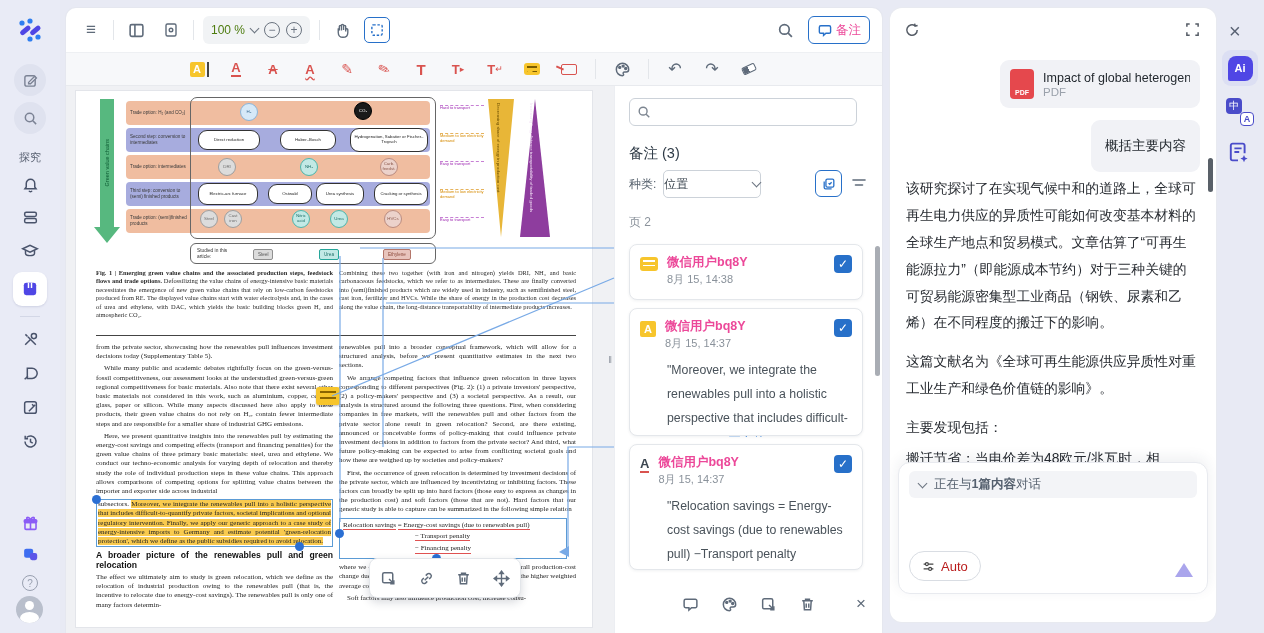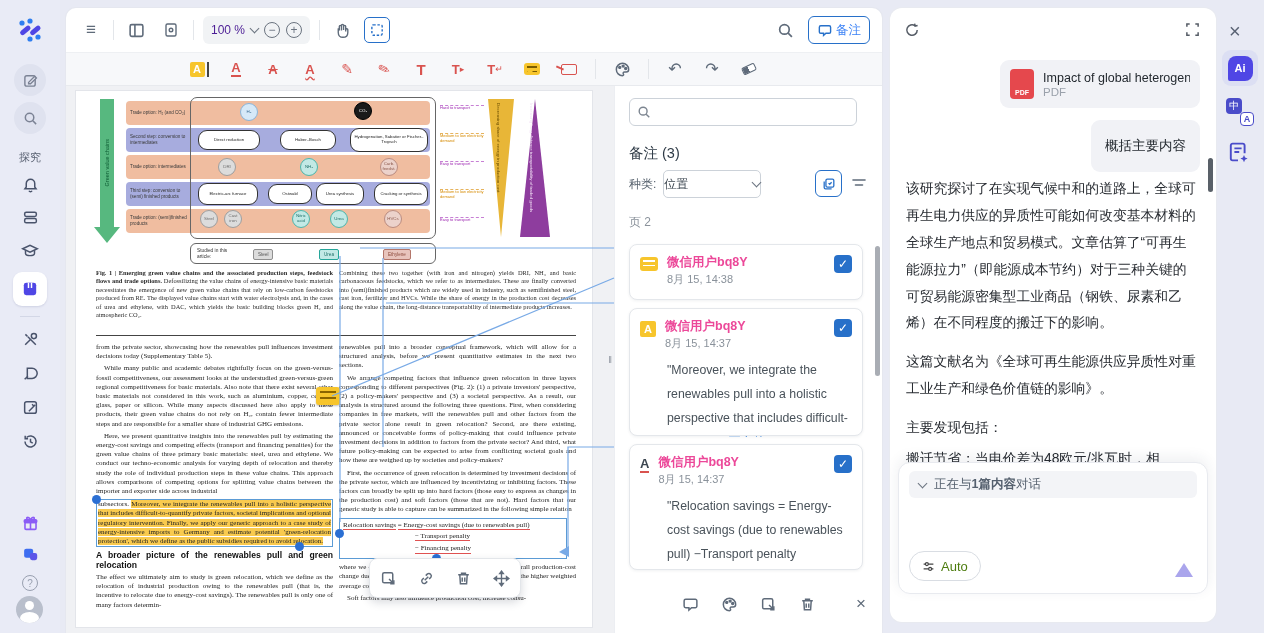--- a/index.html
+++ b/index.html
@@ -14,29 +14,29 @@
   .sb-ic{position:absolute;left:17px;width:26px;height:26px;display:flex;align-items:center;justify-content:center;color:#49536b}
   .sb-label{position:absolute;left:0;width:60px;text-align:center;font-size:11px;color:#5a6273}
   .sb-active{position:absolute;left:13px;width:34px;height:34px;background:#fff;border-radius:9px;display:flex;align-items:center;justify-content:center;color:#4f46e5;box-shadow:0 1px 2px rgba(60,70,120,.15)}
   .sb-divider{position:absolute;left:20px;width:20px;border-top:1px solid #d3d7e6}
   
   #maincard{position:absolute;left:66px;top:8px;width:816px;height:625px;background:#fff;border-radius:10px 10px 0 0;overflow:hidden;box-shadow:0 0 0 1px #e5e7ef}
   #row1{height:44px;display:flex;align-items:center;padding:0 12px;gap:9px}
   .tbtn{width:26px;height:26px;display:flex;align-items:center;justify-content:center;color:#5f6b7a;border-radius:5px}
   .vsep{width:1px;height:20px;background:#e3e6ea}
   #zoompill{background:#f1f3f5;border-radius:6px;height:28px;display:flex;align-items:center;padding:0 8px;gap:6px}
-  #zoomval{font-size:12px;color:#4c1d95}
+  #zoomval{font-size:12px;color:#4d7c0f}
   .chev{width:7px;height:7px;border-right:1.5px solid #6b7480;border-bottom:1.5px solid #6b7480;transform:rotate(45deg);margin-top:-3px}
   .zcirc{width:16px;height:16px;border:1.5px solid #6b7480;border-radius:50%;display:flex;align-items:center;justify-content:center;font-size:12px;color:#6b7480;line-height:1}
   .marquee{border:1.5px solid #2770c9;color:#2770c9}
   #tabs{display:flex;gap:26px;margin-left:48px;font-size:13px;color:#3c4656}
   .tab{position:relative;cursor:pointer;padding:4px 0}
   .tab.active{color:#2770c9}
   .tab.active::after{content:"";position:absolute;left:-2px;right:-2px;bottom:-8px;height:2.5px;background:#2770c9;border-radius:2px}
-  #notebtn{margin-left:10px;border:1.5px solid #2770c9;color:#3b82f6;border-radius:6px;height:28px;display:flex;align-items:center;gap:4px;padding:0 8px;font-size:12.5px;background:#fff}
+  #notebtn{margin-left:10px;border:1.5px solid #2770c9;color:#ec4899;border-radius:6px;height:28px;display:flex;align-items:center;gap:4px;padding:0 8px;font-size:12.5px;background:#fff}
   #row2{height:34px;background:#f7f8fa;border-top:1px solid #eef0f3;border-bottom:1px solid #e8eaee;display:flex;align-items:center;padding-left:122px;gap:15px}
   .tool{width:22px;height:22px;display:flex;align-items:center;justify-content:center;font-size:14px}
   .tA{font-weight:bold;color:#d9534f;font-size:13px;line-height:1}
   .hlA{width:15px;height:15px;background:#f7c52c;border-radius:2px;color:#fff;font-weight:bold;font-size:11px;display:flex;align-items:center;justify-content:center}
   .caret{width:2px;height:15px;background:#444;margin-left:2px}
   .u{border-bottom:2px solid #d9534f;padding-bottom:1px}
   .st{text-decoration:line-through}
   .sq{text-decoration:underline wavy #d9534f;text-underline-offset:2px}
   .pen{color:#d9534f;font-size:14px}
   .ybubble{width:16px;height:12px;background:#f7c52c;border-radius:3px;position:relative}
@@ -129,21 +129,21 @@
   .docs{font-size:11.5px;color:#9aa1ab;margin-top:1px}
   .promptchip{position:absolute;right:16px;top:112px;height:52px;background:#f1f2f6;border-radius:9px;display:flex;align-items:center;padding:0 14px;font-size:13.5px;color:#23292f}
   #aireply{position:absolute;left:16px;top:168px;width:292px;font-size:13.8px;line-height:1.95;color:#272b31}
   #aireply p{margin-bottom:12px}
   #aipartial{position:absolute;left:16px;top:442px;width:292px;font-size:13.8px;color:#272b31;white-space:nowrap;overflow:hidden}
   #chatcard{position:absolute;left:8px;top:454px;width:310px;height:132px;background:#fff;border:1px solid #e8eaef;border-radius:12px;box-shadow:0 -4px 14px rgba(40,50,80,.08);padding:8px 10px}
   #scopebar{height:27px;background:#f3f4f7;border-radius:6px;display:flex;align-items:center;gap:8px;padding:0 10px;font-size:12.5px;color:#55606e}
   #chatline{margin-top:12px;font-size:13.5px}
   #chatmode{color:#6a5cd8}
   #chatph{color:#b8bec8}
-  #autopill{position:absolute;left:10px;bottom:12px;height:30px;border:1px solid #d9dde3;border-radius:16px;display:flex;align-items:center;gap:6px;padding:0 12px;font-size:13px;color:#4d7c0f;background:#fff}
+  #autopill{position:absolute;left:10px;bottom:12px;height:30px;border:1px solid #d9dde3;border-radius:16px;display:flex;align-items:center;gap:6px;padding:0 12px;font-size:13px;color:#b91c1c;background:#fff}
   #sendbtn{position:absolute;right:14px;bottom:16px;width:0;height:0;border-left:9px solid transparent;border-right:9px solid transparent;border-bottom:14px solid #aaa5ec}
   #aifooter{position:absolute;left:0;bottom:6px;width:100%;text-align:center;font-size:11.5px;color:#b9bec7}
   .aiscroll{position:absolute;right:3px;top:150px;width:5px;height:34px;border-radius:3px;background:#596068}
   
   #strip{position:absolute;left:1216px;top:0;width:48px;height:633px}
   #strip-close{position:absolute;left:13px;top:20px;font-size:20px;color:#596273}
   #aibadge-wrap{position:absolute;left:6px;top:50px;width:36px;height:36px;background:#dcdff3;border-radius:9px;display:flex;align-items:center;justify-content:center}
   #aibadge{width:25px;height:25px;background:#4f46e5;border-radius:8px 8px 8px 2px;color:#fff;font-size:11px;font-weight:bold;display:flex;align-items:center;justify-content:center}
   #transic{position:absolute;left:10px;top:98px;width:28px;height:28px}
   .tz1{position:absolute;left:0;top:0;width:16px;height:16px;background:#4a4cc9;border-radius:4px;color:#fff;font-size:10px;display:flex;align-items:center;justify-content:center}

